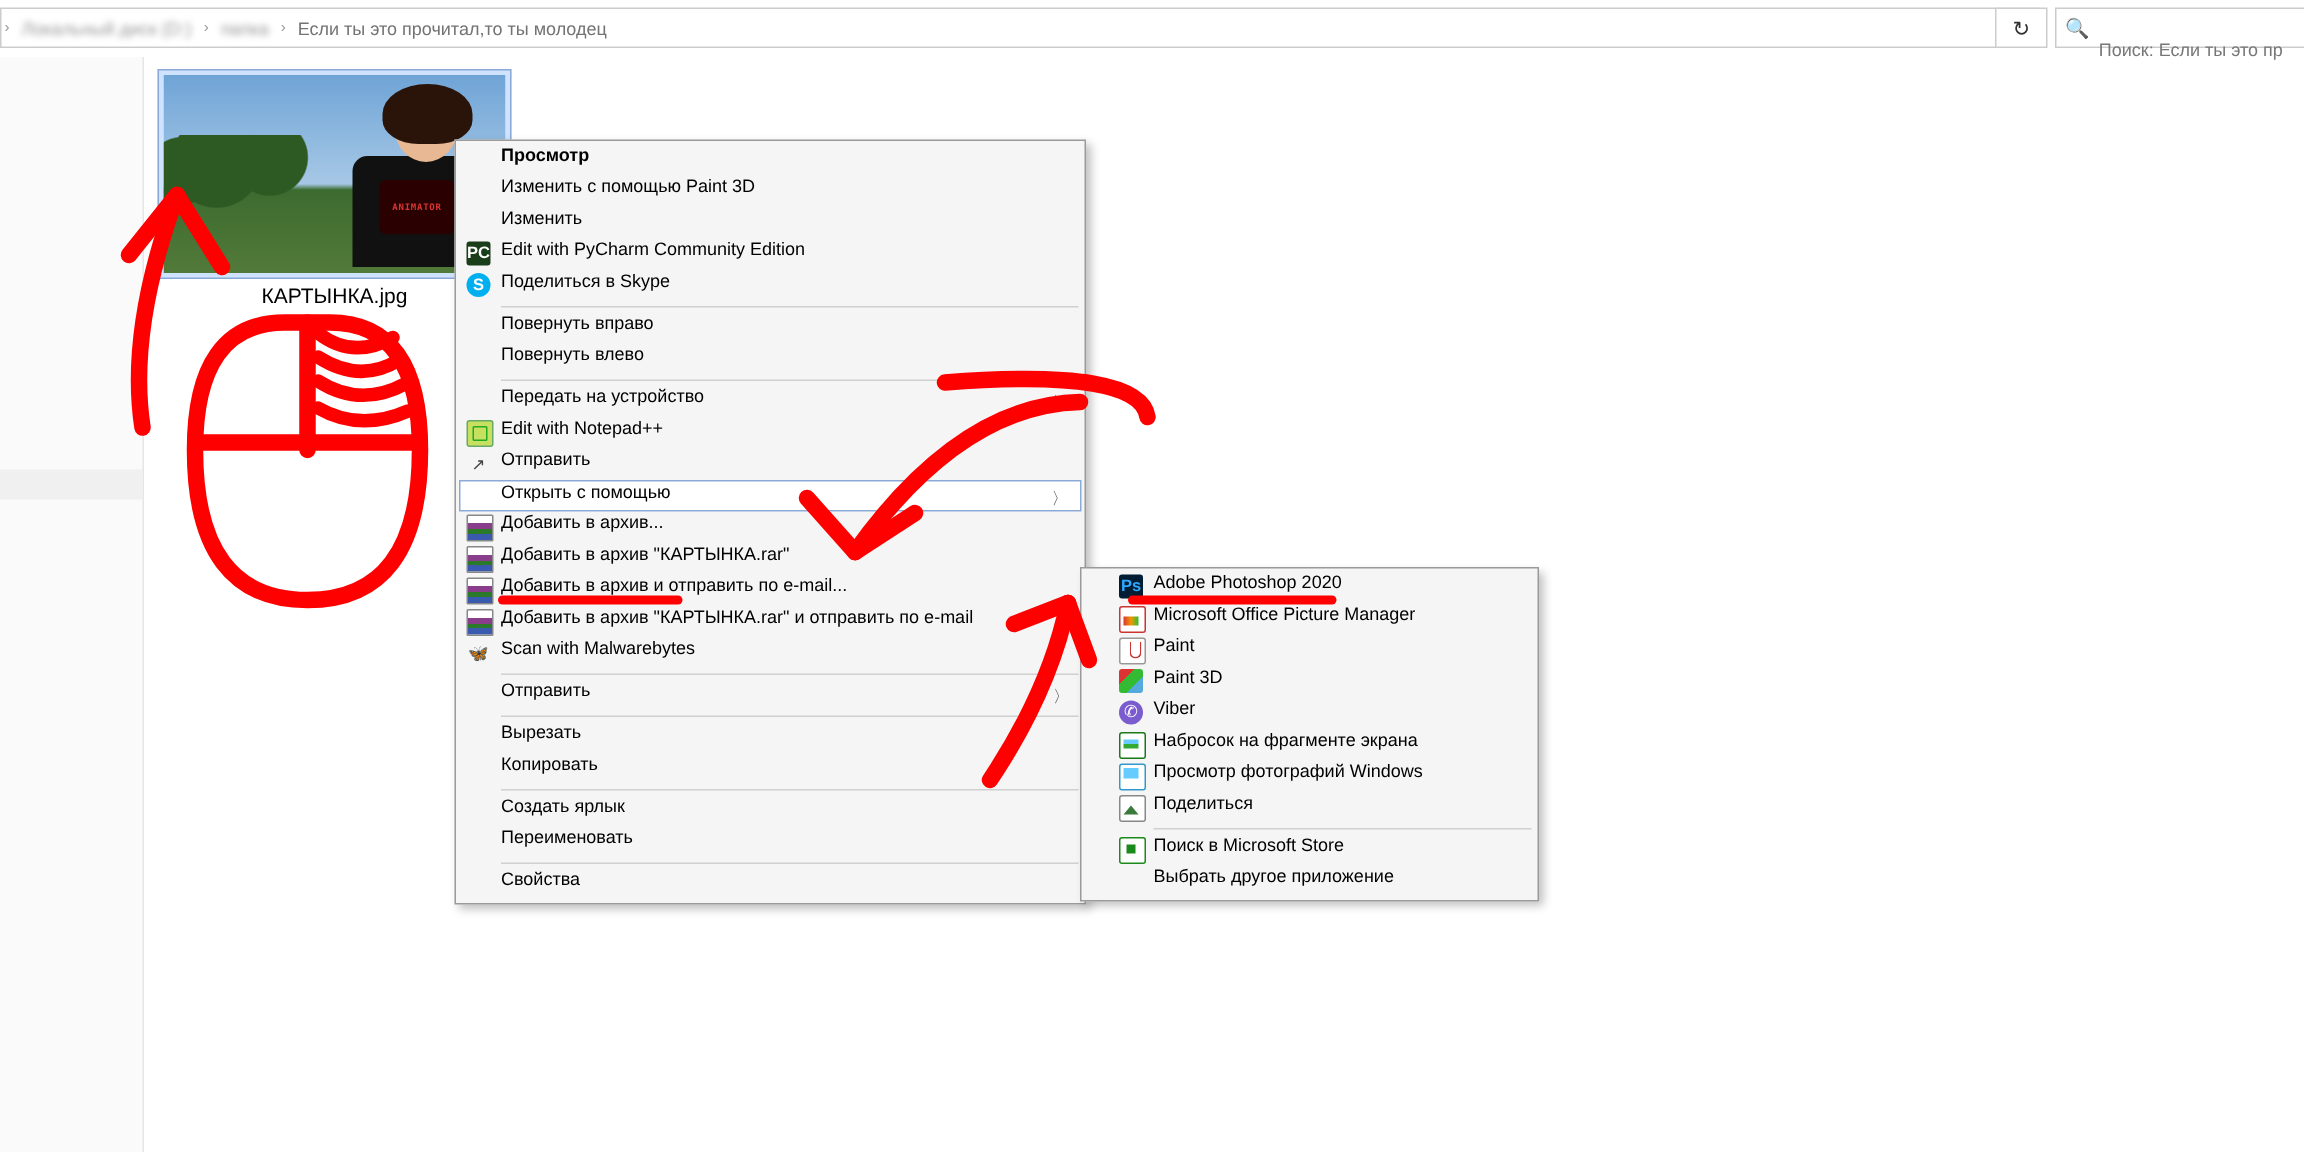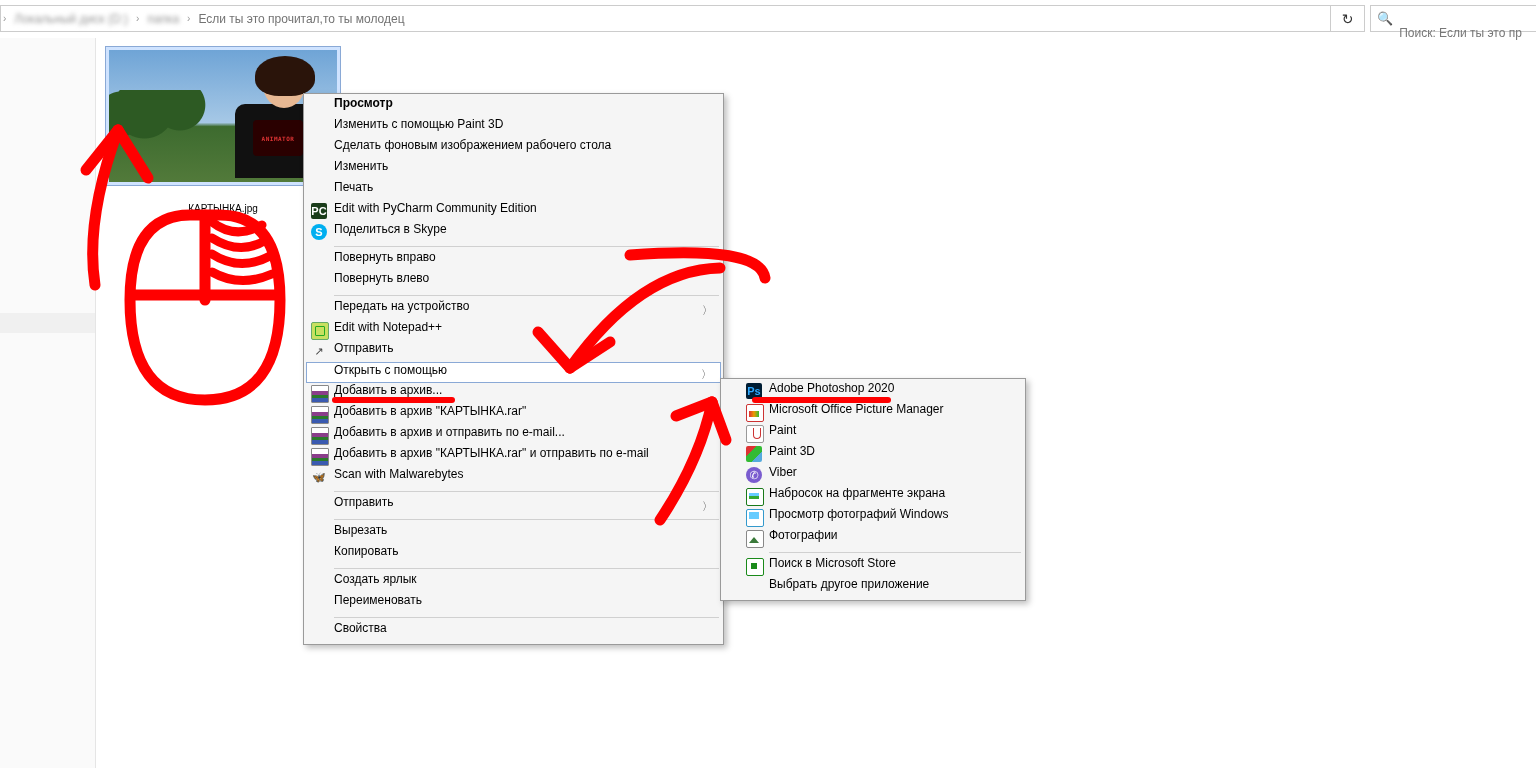--- a/index.html
+++ b/index.html
@@ -14,21 +14,21 @@
   .search{position:absolute;left:1370px;top:5px;width:166px;height:25px;border:1px solid #ccc;background:#fff;display:flex;align-items:center;}
   .search-icon{padding:0 6px;color:#777;font-size:13px;}
   .search-text{color:#777;white-space:nowrap;margin-top:28px;}
   
   .navstrip{position:absolute;left:0;top:38px;width:95px;height:730px;background:#fafafa;border-right:1px solid #e5e5e5;}
   .navstrip .rowmark{position:absolute;left:0;top:275px;width:95px;height:20px;background:#f0f0f0;}
   
   .file{position:absolute;left:105px;top:46px;width:236px;text-align:center;}
   .thumbwrap{width:236px;height:140px;border:1px solid #8aa9d6;background:#cfe3ff;padding:3px;box-sizing:border-box;}
   .thumb{width:100%;height:100%;position:relative;overflow:hidden;}
-  .filename{margin-top:17px;font-size:10px;color:#000;text-align:center;}
+  .filename{margin-top:3px;font-size:14px;color:#000;text-align:center;}
   
   .sky{position:absolute;inset:0;background:linear-gradient(#6fa4d6,#a6c8e6 55%,#3d6b2f 58%,#527a3a 100%);}
   .trees{position:absolute;left:0;top:40px;right:110px;height:60px;background:radial-gradient(circle at 30% 30%,#2d5a23 0,#2d5a23 30px,transparent 31px),radial-gradient(circle at 60% 25%,#2d5a23 0,#2d5a23 25px,transparent 26px),radial-gradient(circle at 10% 40%,#2d5a23 0,#2d5a23 22px,transparent 23px);}
   .person{position:absolute;right:12px;top:8px;width:110px;height:120px;}
   .head{position:absolute;left:48px;top:4px;width:42px;height:46px;border-radius:50%;background:#e7b893;}
   .hair{position:absolute;left:40px;top:-2px;width:60px;height:40px;border-radius:50% 50% 40% 40%;background:#2a140a;}
   .body{position:absolute;left:20px;top:46px;width:88px;height:74px;background:#111;border-radius:10px 10px 0 0;}
   .tshirt{position:absolute;left:38px;top:62px;width:50px;height:36px;background:#2a0000;border-radius:4px;display:flex;align-items:center;justify-content:center;}
   .tshirt span{font-family:monospace;font-size:6px;color:#d33;font-weight:bold;letter-spacing:0.5px;}
   
@@ -111,27 +111,21 @@
 </div>
 
 <div class="menu" style="left:303px;top:93px;width:415px;">
   <div class="mitem bold">
       <span>Просмотр</span>
     </div>
   <div class="mitem">
       <span>Изменить с помощью Paint 3D</span>
     </div>
   <div class="mitem">
-      <span>Сделать фоновым изображением рабочего стола</span>
-    </div>
-  <div class="mitem">
       <span>Изменить</span>
-    </div>
-  <div class="mitem">
-      <span>Печать</span>
     </div>
   <div class="mitem">
       <span class="mico i-pc">PC</span>
       <span>Edit with PyCharm Community Edition</span>
     </div>
   <div class="mitem">
       <span class="mico i-sk">S</span>
       <span>Поделиться в Skype</span>
     </div>
   <div class="msep"></div>
@@ -227,21 +221,21 @@
   <div class="mitem">
       <span class="mico i-sn"></span>
       <span>Набросок на фрагменте экрана</span>
     </div>
   <div class="mitem">
       <span class="mico i-wp"></span>
       <span>Просмотр фотографий Windows</span>
     </div>
   <div class="mitem">
       <span class="mico i-ph"></span>
-      <span>Фотографии</span>
+      <span>Поделиться</span>
     </div>
   <div class="msep"></div>
   <div class="mitem">
       <span class="mico i-st"></span>
       <span>Поиск в Microsoft Store</span>
     </div>
   <div class="mitem">
       <span>Выбрать другое приложение</span>
     </div>
 </div>

